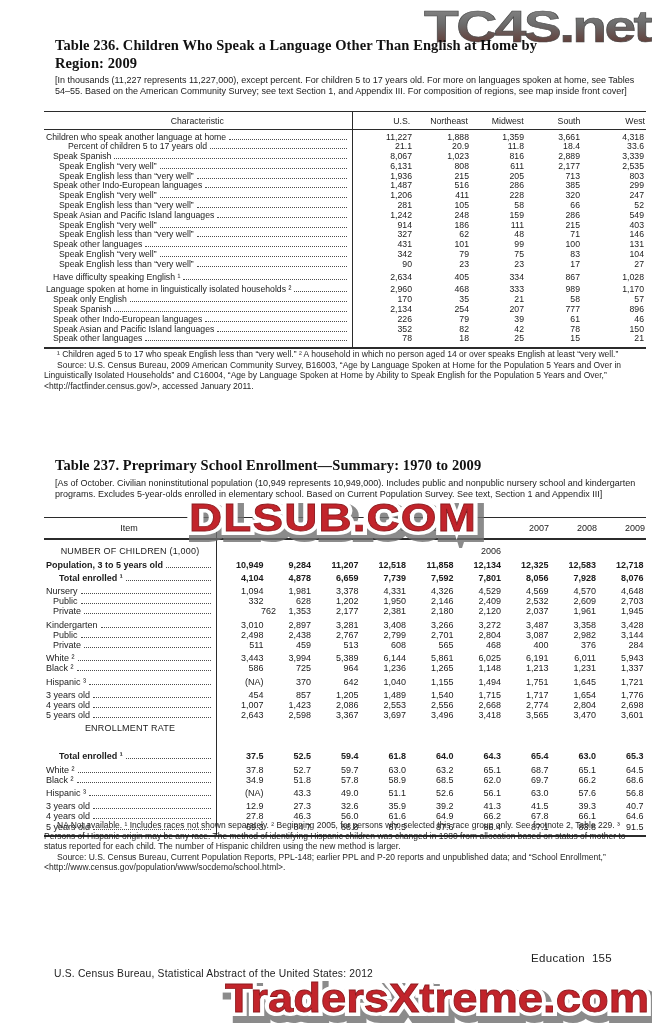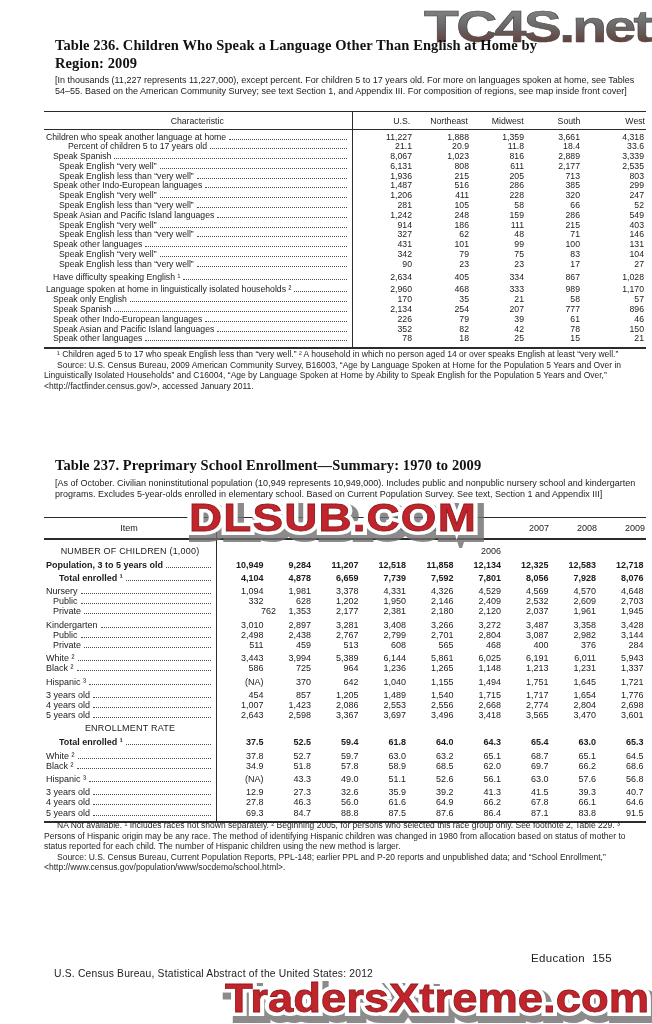--- a/index.html
+++ b/index.html
@@ -550,21 +550,21 @@
           <div class="ncell" style="width: 47.5px;">3,470</div>
           <div class="ncell" style="width: 47.5px;">3,601</div>
         </div>
         <div class="section" style="width: 172px;">ENROLLMENT RATE</div>
         <div class="trow gap bold">
           <div class="lcell" style="width: 172px;">
             <div class="ltext ind2">Total enrolled ¹</div>
             <div class="dots"></div>
           </div>
           <div class="ncell" style="width: 47.5px;">37.5</div>
-          <div class="ncell" style="width: 47.5px;">52.5</div>
+          <div class="ncell" style="width: 47.5px; margin-top: 14px;">52.5</div>
           <div class="ncell" style="width: 47.5px;">59.4</div>
           <div class="ncell" style="width: 47.5px;">61.8</div>
           <div class="ncell" style="width: 47.5px;">64.0</div>
           <div class="ncell" style="width: 47.5px;">64.3</div>
           <div class="ncell" style="width: 47.5px;">65.4</div>
           <div class="ncell" style="width: 47.5px;">63.0</div>
           <div class="ncell" style="width: 47.5px;">65.3</div>
         </div>
         <div class="trow gap">
           <div class="lcell" style="width: 172px;">

